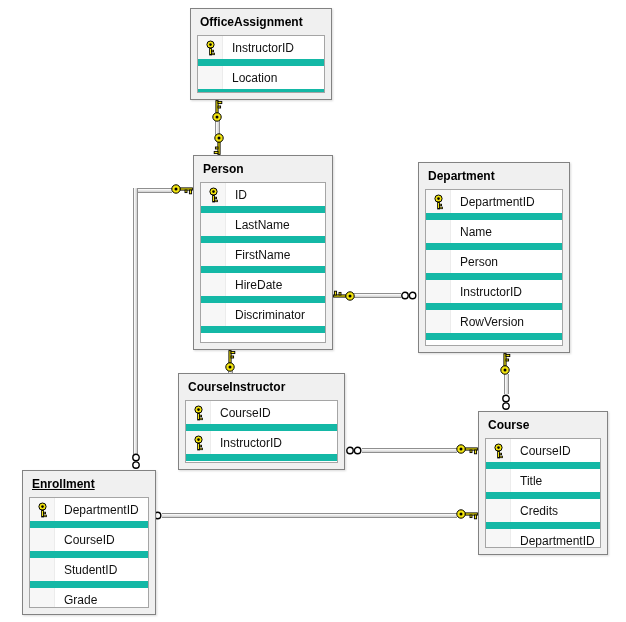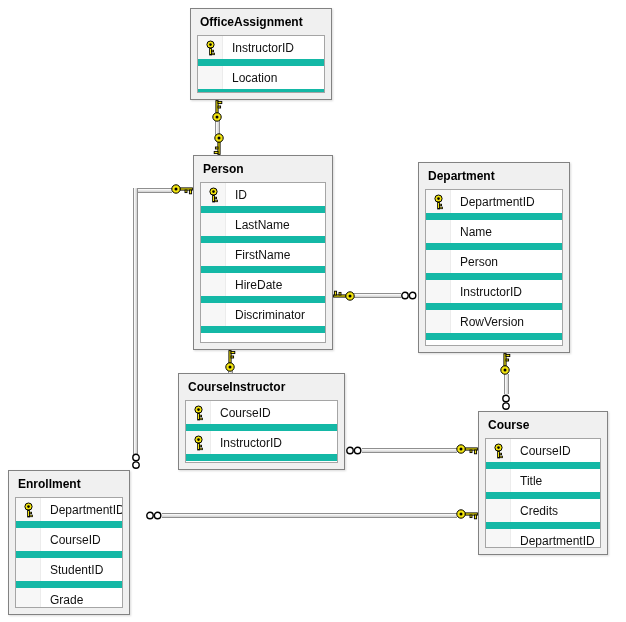--- a/index.html
+++ b/index.html
@@ -251,21 +251,21 @@
     <rect x="4.6" y="8" width="1.9" height="7" fill="#f2e40e" stroke="#000" stroke-width="0.8"></rect>
     <rect x="6.4" y="10.2" width="2.2" height="1.5" fill="#f2e40e" stroke="#000" stroke-width="0.8"></rect>
     <rect x="6.4" y="13.1" width="3" height="1.6" fill="#f2e40e" stroke="#000" stroke-width="0.8"></rect>
   </svg>
           </div>
           <div class="ncell">InstructorID</div>
         </div>
         <div class="tfill"></div>
       </div>
     </div>
-    <div class="tbl" style="left: 8px; top: 470px; width: 122px; height: 145px;">
+    <div class="tbl" style="left: 22px; top: 470px; width: 134px; height: 145px; text-decoration: underline;">
       <div class="tbl-title">Enrollment</div>
       <div class="tbl-grid">
         <div class="trow">
           <div class="kcell">
             <svg width="11" height="16" viewBox="0 0 11 16">
     <circle cx="5.5" cy="4.6" r="3.6" fill="#f2e40e" stroke="#000" stroke-width="1"></circle>
     <circle cx="5.5" cy="4.6" r="1.3" fill="#000"></circle>
     <rect x="4.6" y="8" width="1.9" height="7" fill="#f2e40e" stroke="#000" stroke-width="0.8"></rect>
     <rect x="6.4" y="10.2" width="2.2" height="1.5" fill="#f2e40e" stroke="#000" stroke-width="0.8"></rect>
     <rect x="6.4" y="13.1" width="3" height="1.6" fill="#f2e40e" stroke="#000" stroke-width="0.8"></rect>

